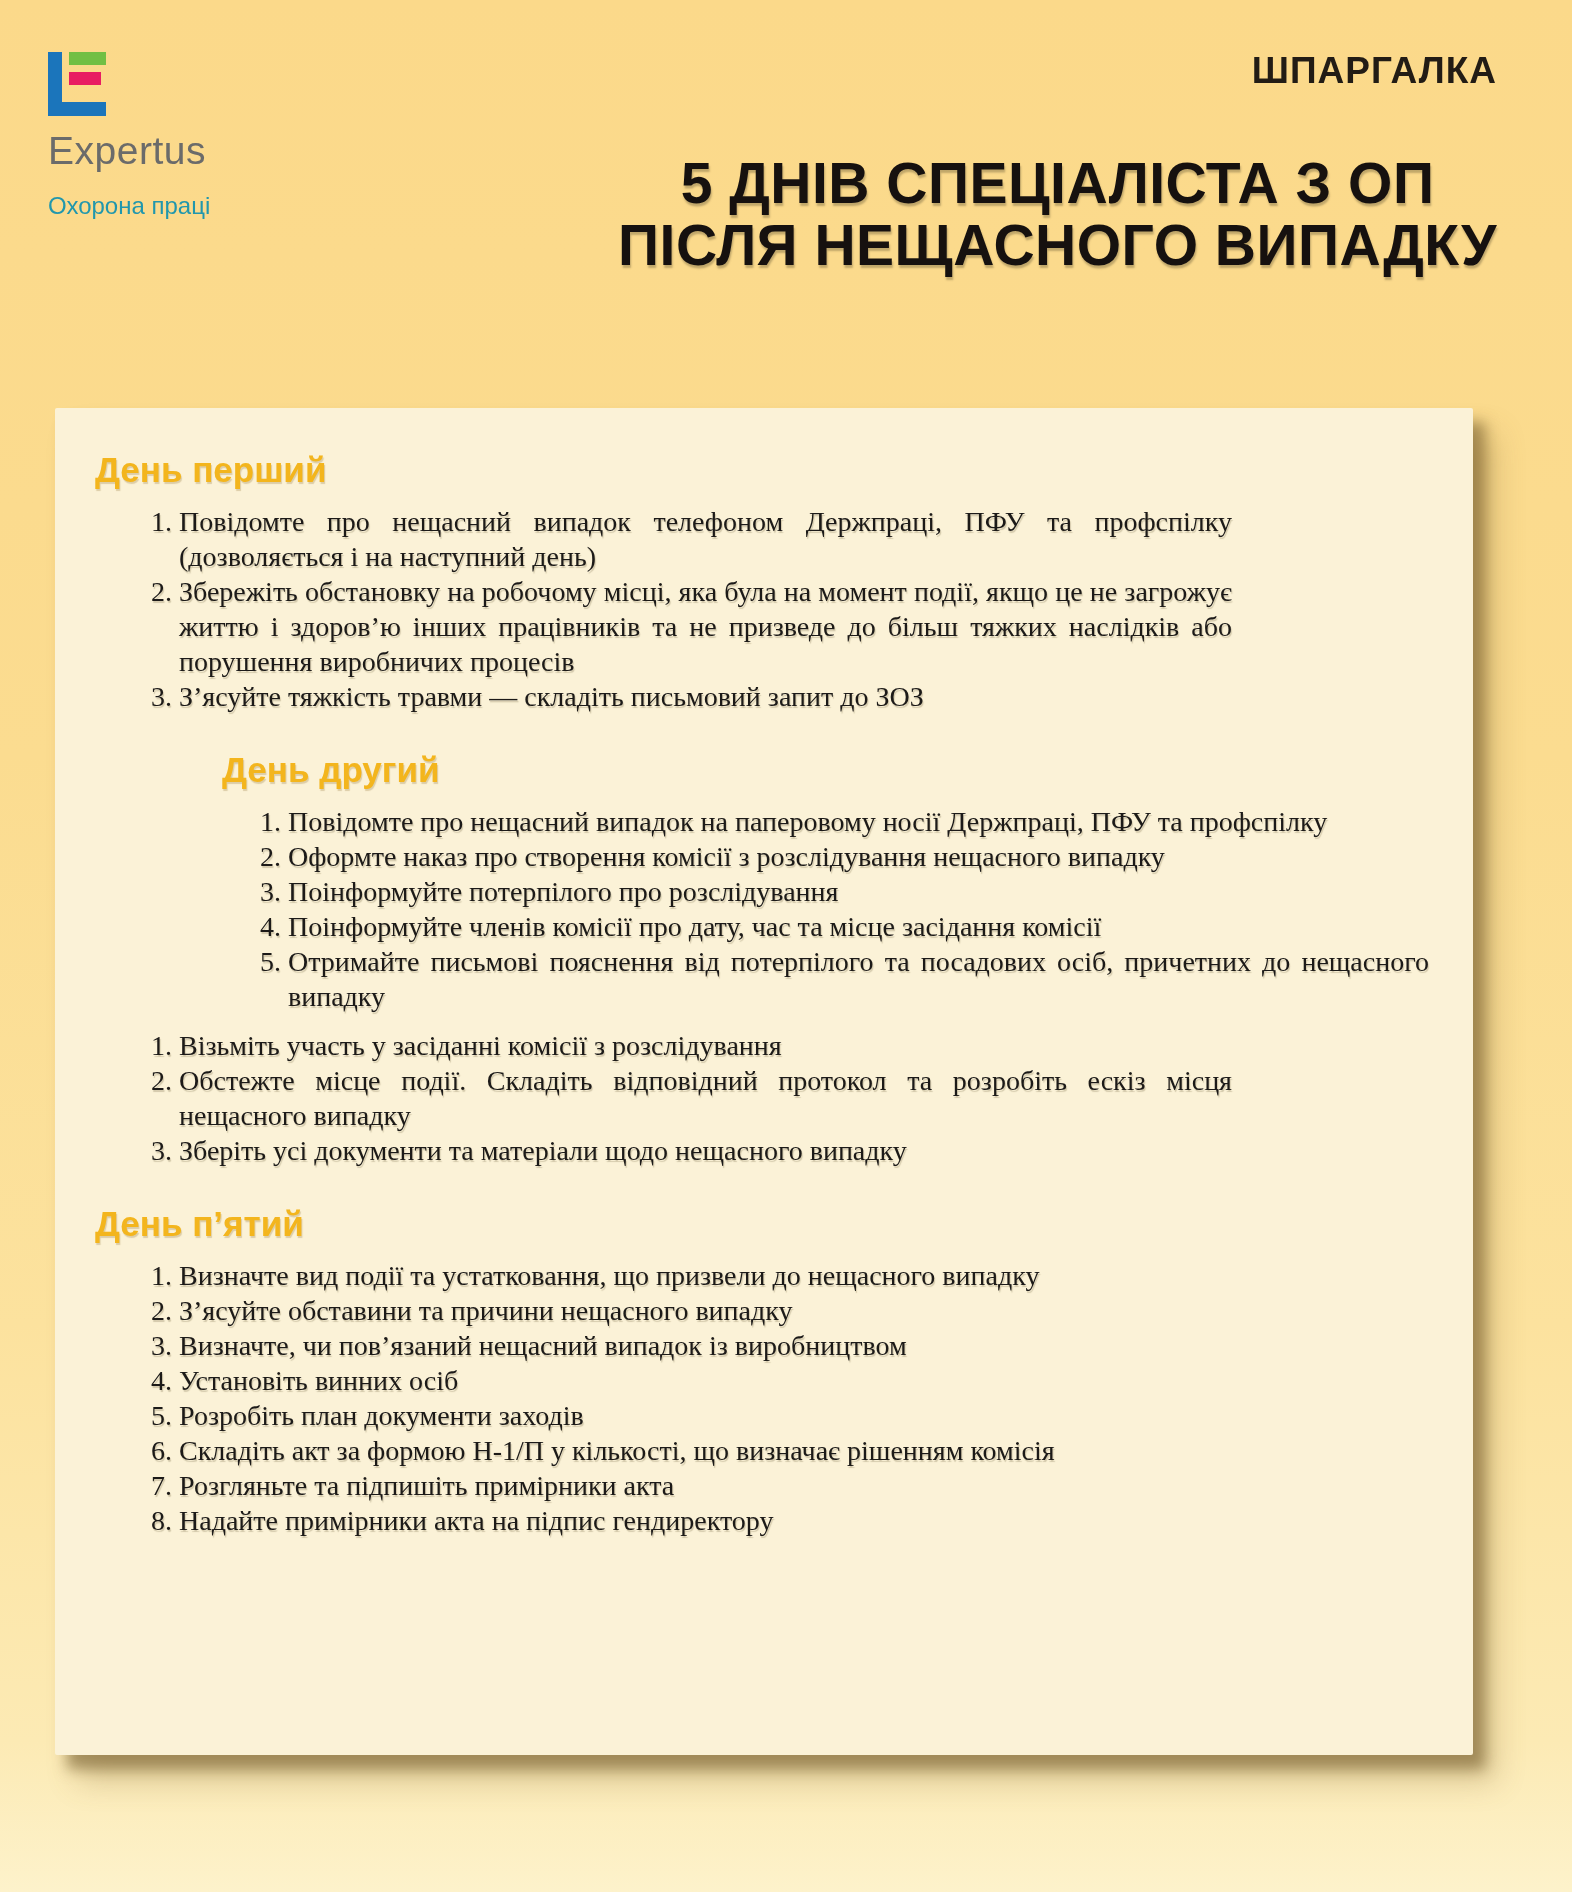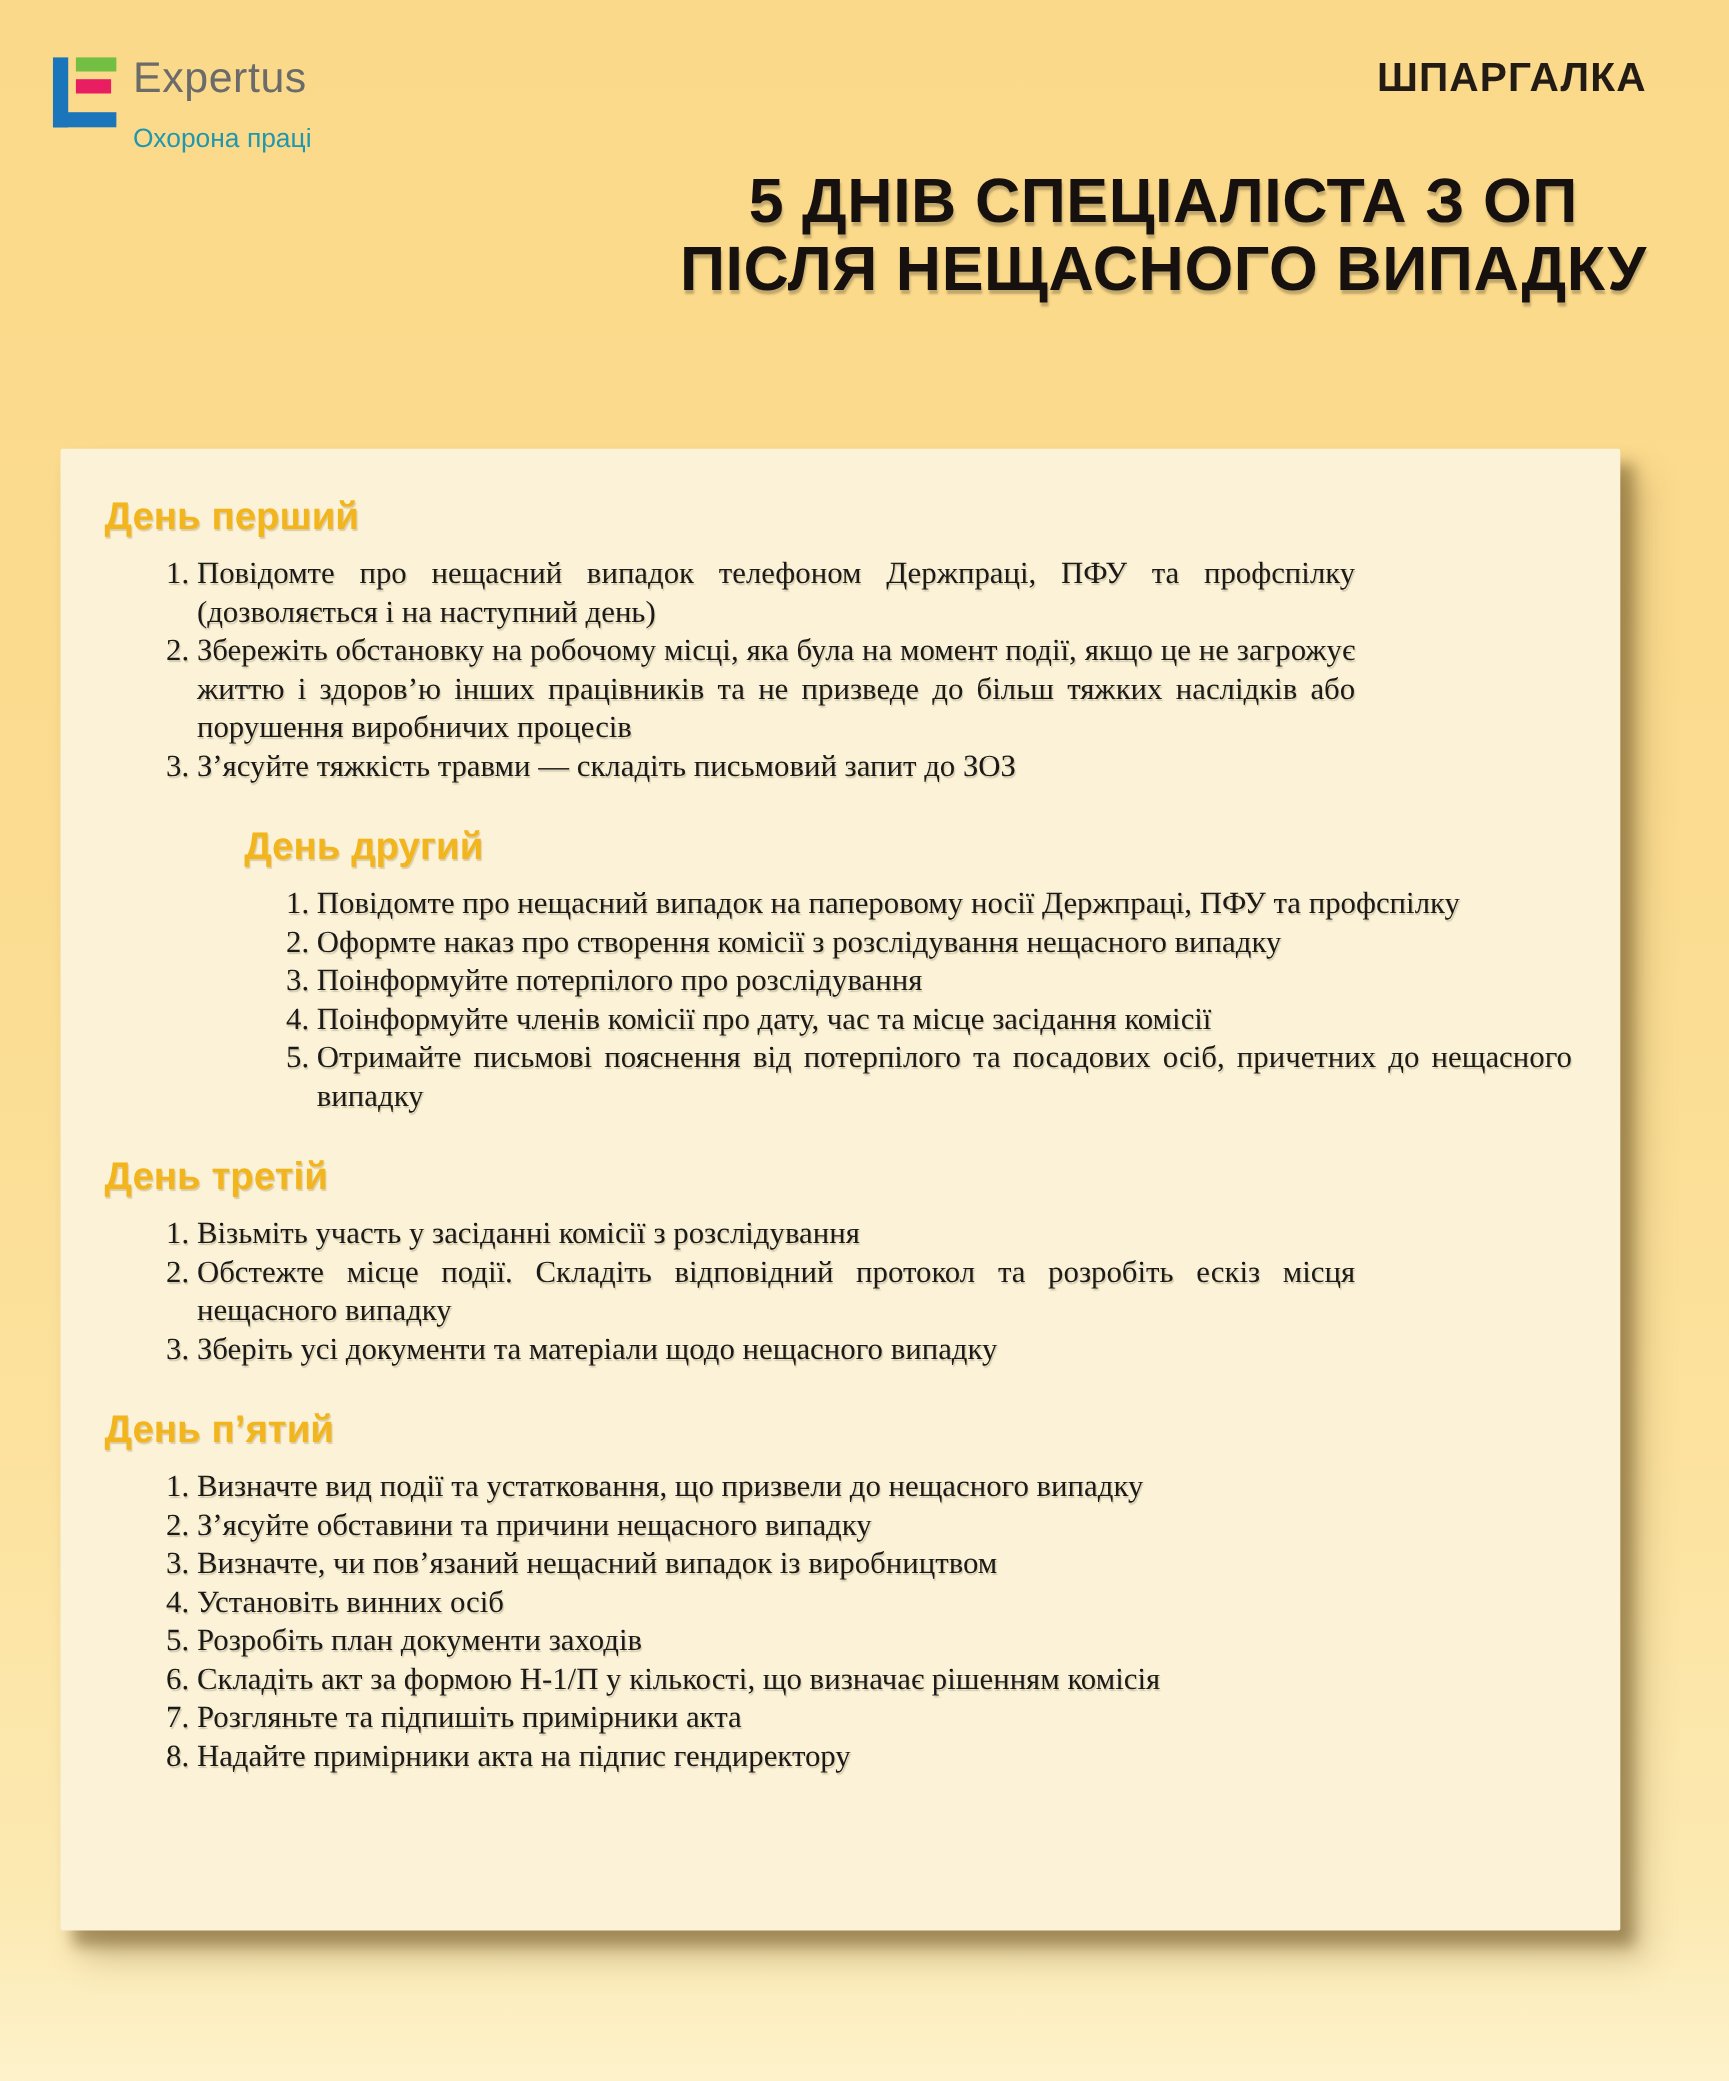--- a/index.html
+++ b/index.html
@@ -12,20 +12,21 @@
     background: linear-gradient(180deg, #fbd98a 0%, #fbdc90 40%, #fce29e 70%, #fcEAB4 92%, #fdf2cb 100%);
   }
 
   
   .logo {
     position: absolute;
     left: 48px; top: 52px;
     display: flex;
     align-items: flex-start;
     gap: 15px;
+    flex-direction: column;
   }
   .logo-mark { width: 58px; height: 64px; display: block; }
   .logo-text { display: flex; flex-direction: column; }
   .brand {
     font-family: "Liberation Sans", sans-serif;
     font-size: 39px;
     font-weight: 400;
     color: #6b6b6a;
     line-height: 1.05;
     letter-spacing: 0.5px;
@@ -139,21 +140,20 @@
         <h2 class="day-heading">День другий</h2>
         <ol class="day-list">
           <li>Повідомте про нещасний випадок на паперовому носії Держпраці, ПФУ та профспілку</li>
           <li>Оформте наказ про створення комісії з розслідування нещасного випадку</li>
           <li>Поінформуйте потерпілого про розслідування</li>
           <li>Поінформуйте членів комісії про дату, час та місце засідання комісії</li>
           <li>Отримайте письмові пояснення від потерпілого та посадових осіб, причетних до нещасного випадку</li>
         </ol>
       </section>
       <section class="day">
-        <h2 class="day-heading">День третій</h2>
         <ol class="day-list">
           <li>Візьміть участь у засіданні комісії з розслідування</li>
           <li>Обстежте місце події. Складіть відповідний протокол та розробіть ескіз місця нещасного випадку</li>
           <li>Зберіть усі документи та матеріали щодо нещасного випадку</li>
         </ol>
       </section>
       <section class="day">
         <h2 class="day-heading">День п’ятий</h2>
         <ol class="day-list">
           <li>Визначте вид події та устатковання, що призвели до нещасного випадку</li>

